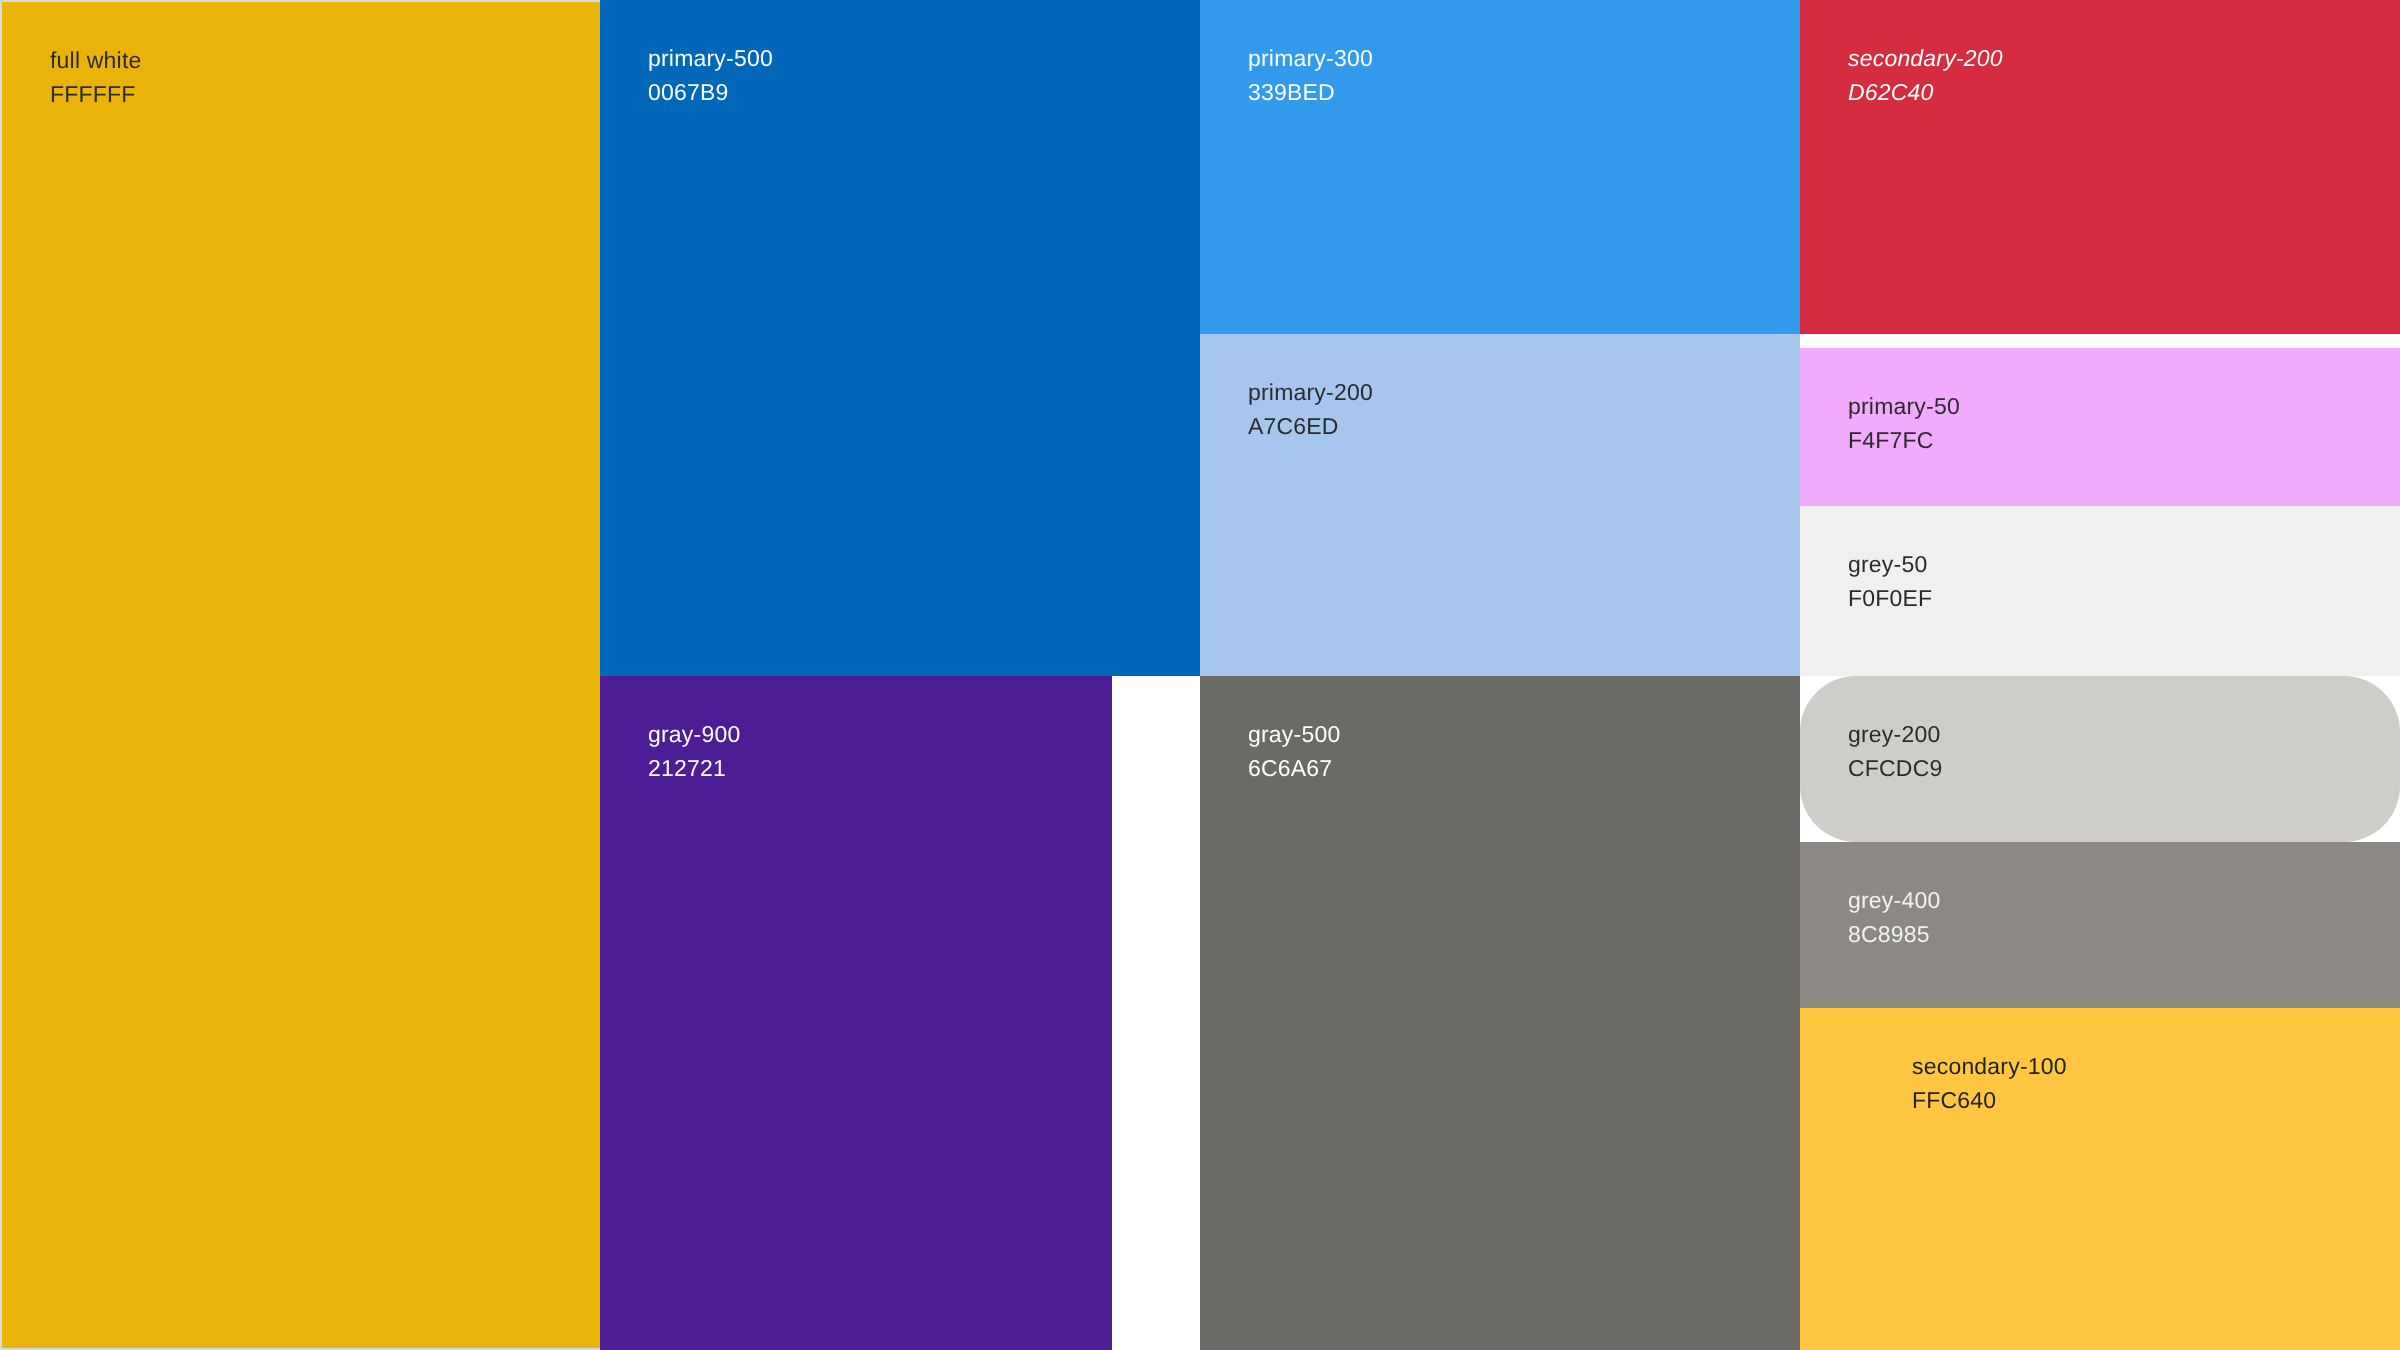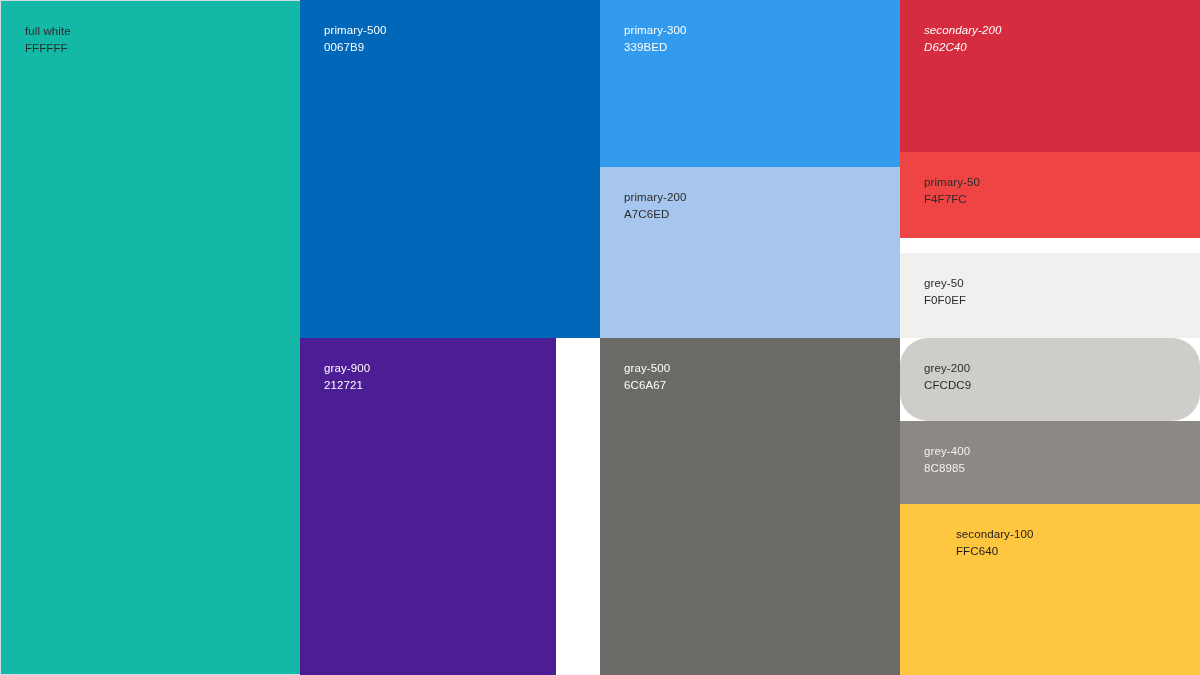--- a/index.html
+++ b/index.html
@@ -52,21 +52,21 @@
 
   
   .bordered {
     border: 1px solid #cfdce8;
   }
 </style>
 </head>
 <body>
 
 <div id="palette">
-    <div class="swatch tone-dark bordered" style="left: 0px; top: 0px; width: 338px; height: 675px; background: #14b8a6; border-color: rgb(207, 220, 232);">
+    <div class="swatch tone-dark bordered" style="left: 0px; top: 0px; width: 338px; height: 675px; background: #eab308; border-color: rgb(207, 220, 232);">
       <div class="swatch-label">
         <span class="swatch-name">full white</span>
         <span class="swatch-hex">FFFFFF</span>
       </div>
     </div>
     <div class="swatch tone-light" style="left: 300px; top: 0px; width: 300px; height: 338px; background: rgb(0, 103, 185);">
       <div class="swatch-label">
         <span class="swatch-name">primary-500</span>
         <span class="swatch-hex">0067B9</span>
       </div>
@@ -82,21 +82,21 @@
         <span class="swatch-name">secondary-200</span>
         <span class="swatch-hex">D62C40</span>
       </div>
     </div>
     <div class="swatch tone-dark" style="left: 600px; top: 167px; width: 300px; height: 171px; background: rgb(167, 198, 237);">
       <div class="swatch-label">
         <span class="swatch-name">primary-200</span>
         <span class="swatch-hex">A7C6ED</span>
       </div>
     </div>
-    <div class="swatch tone-dark" style="left: 900px; top: 152px; width: 300px; height: 86px; background: #ef4444;">
+    <div class="swatch tone-dark" style="left: 900px; top: 174px; width: 300px; height: 86px; background: #f0abfc;">
       <div class="swatch-label">
         <span class="swatch-name">primary-50</span>
         <span class="swatch-hex">F4F7FC</span>
       </div>
     </div>
     <div class="swatch tone-dark" style="left: 900px; top: 253px; width: 300px; height: 85px; background: rgb(240, 240, 239);">
       <div class="swatch-label">
         <span class="swatch-name">grey-50</span>
         <span class="swatch-hex">F0F0EF</span>
       </div>

